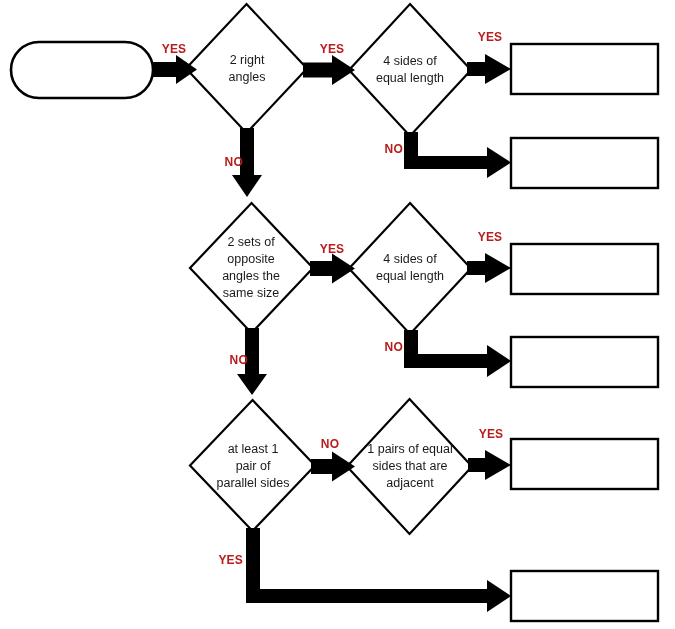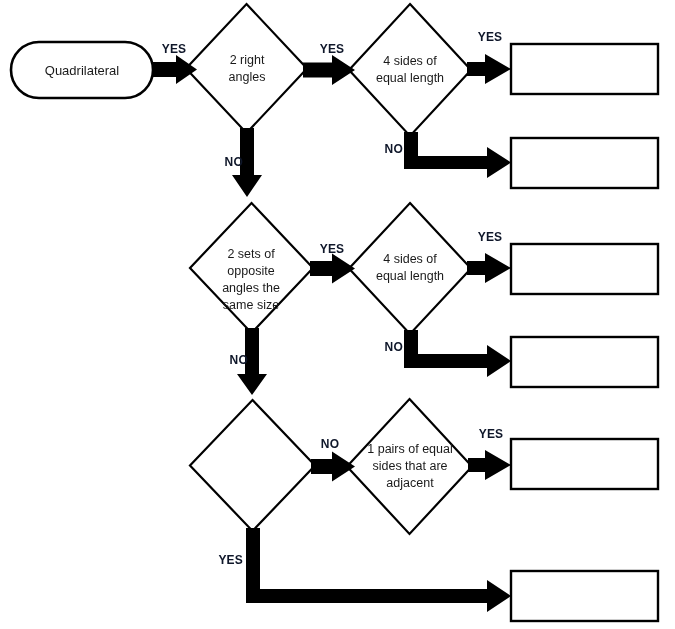--- a/index.html
+++ b/index.html
@@ -36,21 +36,21 @@
     pointer-events: none;
     white-space: pre-line;
   }
   .terminator-text {
     font-size: 13px;
   }
   .edge-label {
     position: absolute;
     font-weight: bold;
     font-size: 12px;
-    color: #0f172a;
+    color: #b91c1c;
     letter-spacing: 0.2px;
     text-align: center;
   }
   .answer-box-text {
     position: absolute;
     display: flex;
     align-items: center;
     justify-content: center;
     font-size: 12.5px;
     color: #1a1a1a;
@@ -128,36 +128,38 @@
     <g>
       <path d="M468,458 L485,458 L485,450 L511,465 L485,480 L485,472 L468,472 Z" fill="#000000"></path>
     </g>
 
     <g>
       <path d="M246,528 L260,528 L260,589 L487,589 L487,580 L511,596 L487,612 L487,603 L246,603 Z" fill="#000000"></path>
     </g>
 
   </svg>
 
-  <div class="node-text terminator-text" style="left:11px; top:42px; width:142px; height:56px;">Quadrilateral</div>
 
   <div class="node-text" style="left:198px; top:36px; width:98px; height:66px;">2 right
 angles</div>
 
   <div class="node-text" style="left:356px; top:37px; width:108px; height:66px;">4 sides of
 equal length</div>
 
-  <div class="node-text" style="left:203px; top:242px; width:96px; height:76px;">2 sets of
+  <div class="node-text" style="left:203px; top:230px; width:96px; height:76px;">2 sets of
 opposite
 angles the
 same size</div>
 
   <div class="node-text" style="left:356px; top:235px; width:108px; height:66px;">4 sides of
 equal length</div>
 
+  <div class="node-text" style="left:196px; top:433px; width:114px; height:66px;">at least 1
+pair of
+parallel sides</div>
 
   <div class="node-text" style="left:349px; top:433px; width:122px; height:66px;">1 pairs of equal
 sides that are
 adjacent</div>
 
   <div class="answer-box-text" style="left:511px; top:44px; width:147px; height:50px;"></div>
   <div class="answer-box-text" style="left:511px; top:138px; width:147px; height:50px;"></div>
   <div class="answer-box-text" style="left:511px; top:244px; width:147px; height:50px;"></div>
   <div class="answer-box-text" style="left:511px; top:337px; width:147px; height:50px;"></div>
   <div class="answer-box-text" style="left:511px; top:439px; width:147px; height:50px;"></div>

